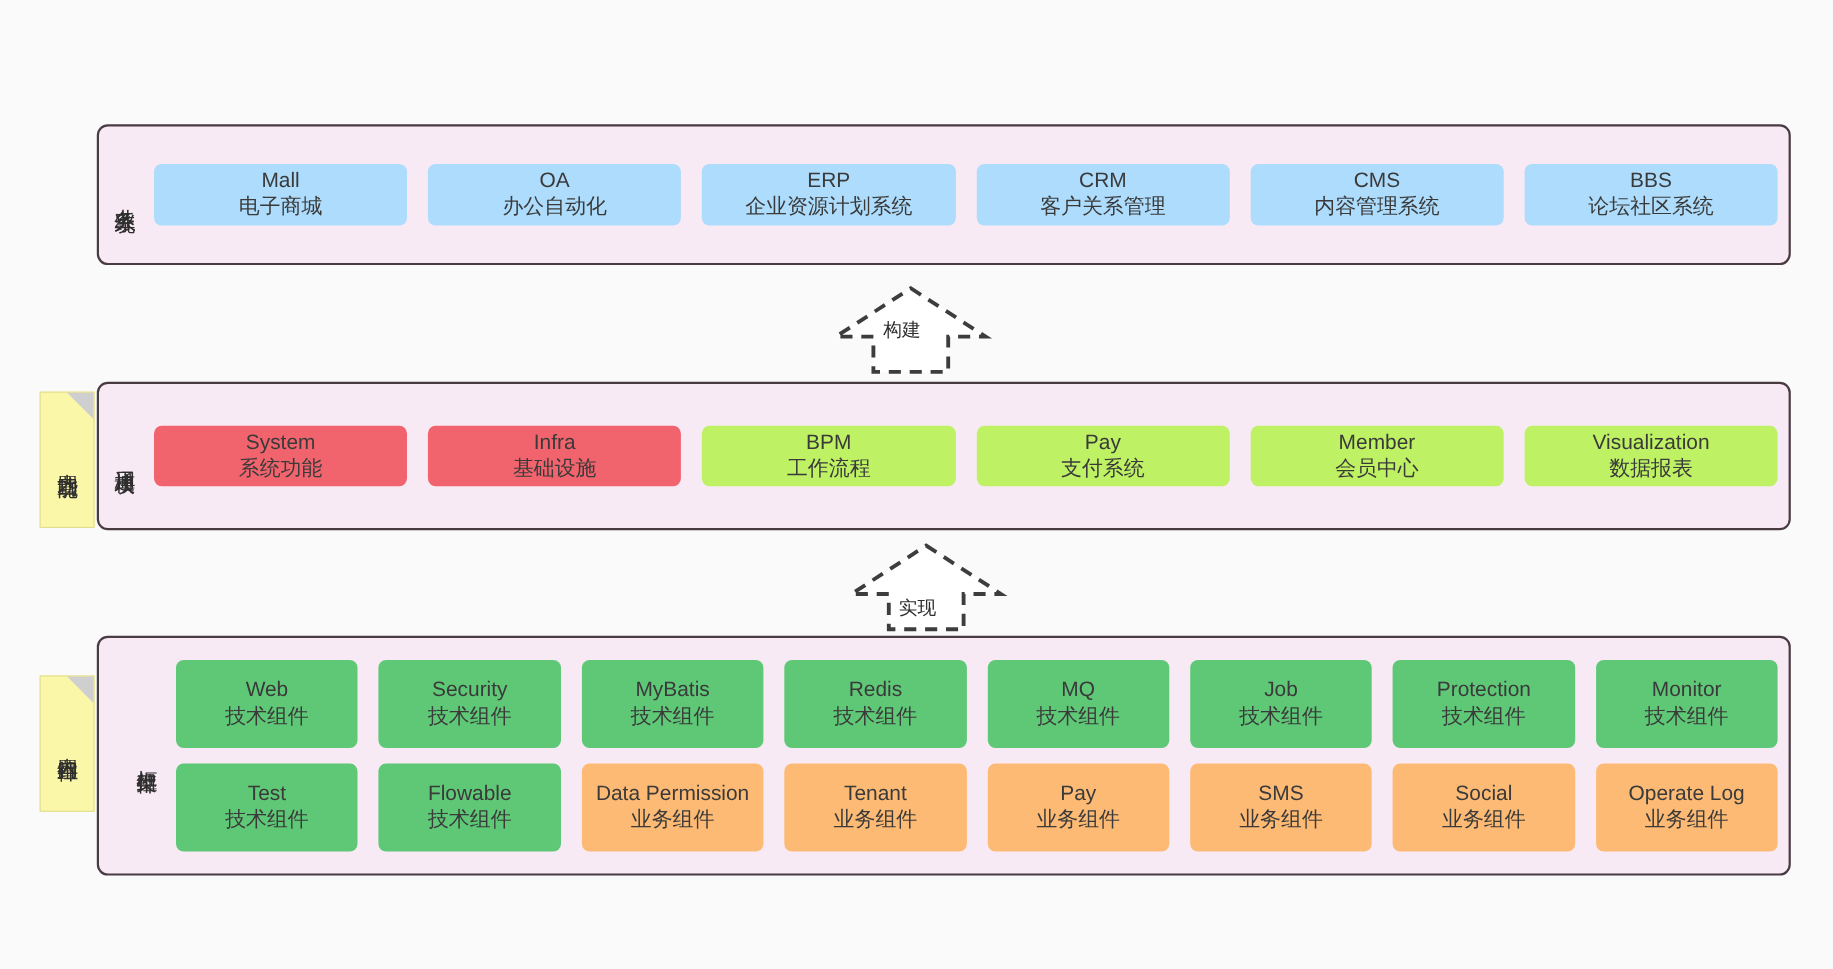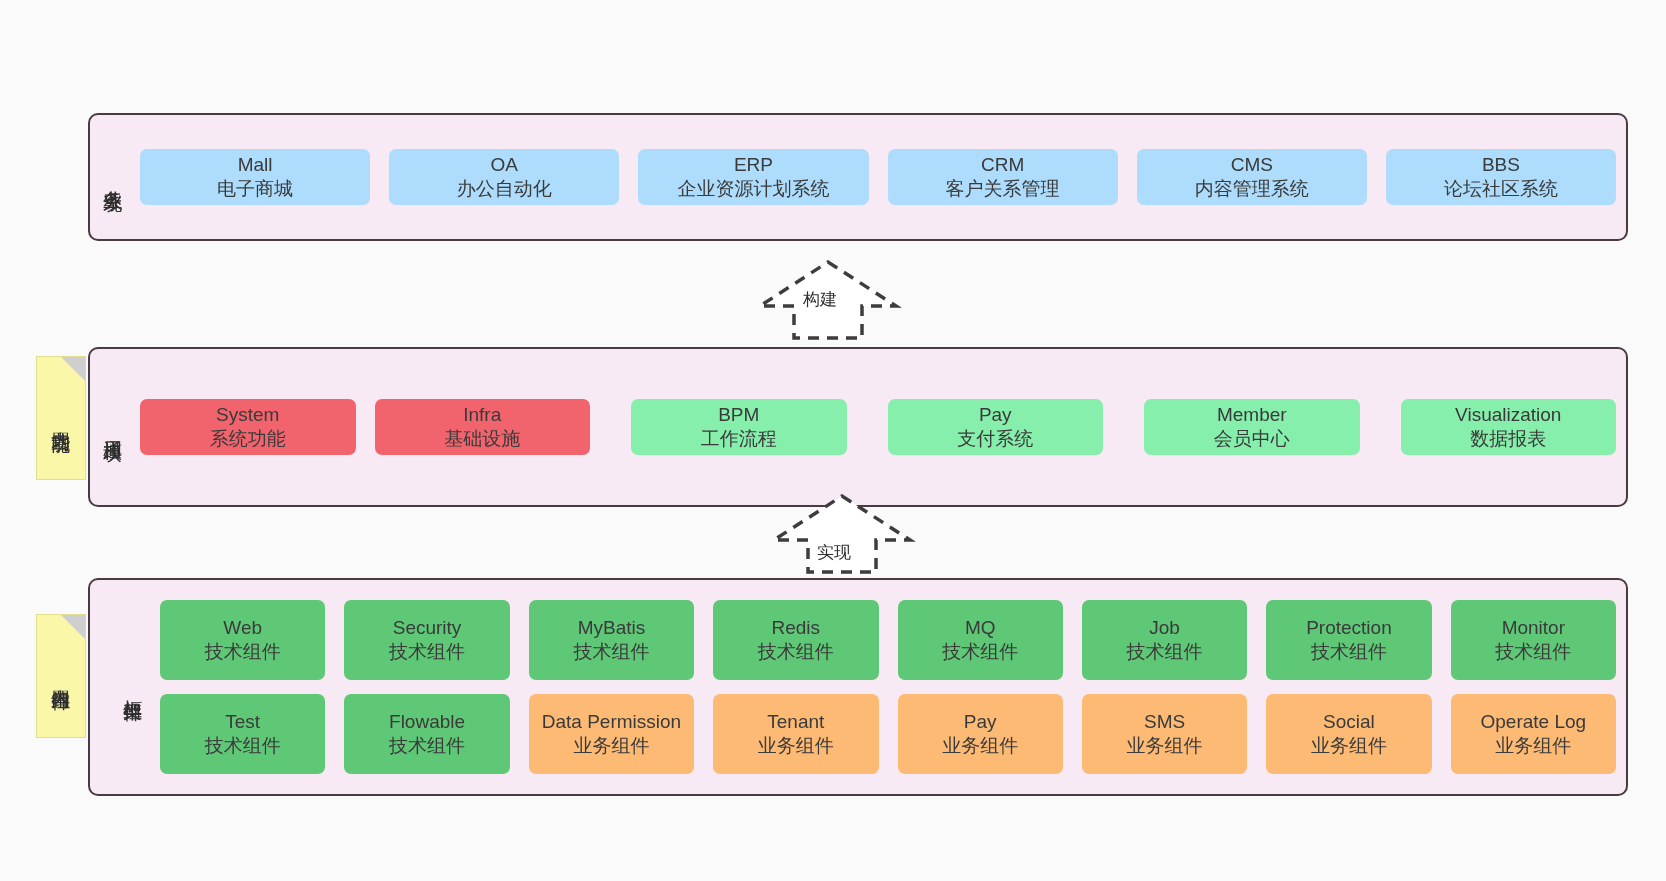--- a/index.html
+++ b/index.html
@@ -64,21 +64,21 @@
     box-sizing:border-box;
     padding:4px 6px;
     min-width:0;
   }
   .cell .en{display:block;}
   .cell .cn{display:block;}
 
   
   .c-blue{background:#ADDCFC;}
   .c-red{background:#F2646D;}
-  .c-pink{background:#86efac;margin-left:22px;}
+  .c-pink{background:#bef264;}
   .c-green{background:#5FC877;}
   .c-lgreen{background:#fdba74;}
 
   
   .note{
     position:absolute;
     background:#FBF7A8;
     border:1px solid #e2dd8f;
     box-sizing:border-box;
     display:flex;
@@ -153,21 +153,21 @@
       <path d="M 72 4 L 140 48 L 106 48 L 106 80 L 38 80 L 38 48 L 4 48 Z" fill="#ffffff" stroke="#3d3d3d" stroke-width="3.5" stroke-dasharray="11 8" stroke-linejoin="miter"></path>
     </svg>
     <span class="arrow-label" style="left:47px;top:30px;">构建</span>
   </div>
 
   <div class="note" style="left:36px;top:356px;width:50px;height:124px;">
     <span class="fold"></span>
     <span>内置功能</span>
   </div>
 
-  <div class="layer" style="left:88px;top:347px;width:1540px;height:160px;">
+  <div class="layer" style="left:88px;top:347px;width:1540px;height:135px;">
     <div class="layer-title">通用模块</div>
     <div class="layer-body">
       <div class="row">
         <div class="cell c-red">
           <span class="en">System</span>
           <span class="cn">系统功能</span>
         </div>
         <div class="cell c-red">
           <span class="en">Infra</span>
           <span class="cn">基础设施</span>

